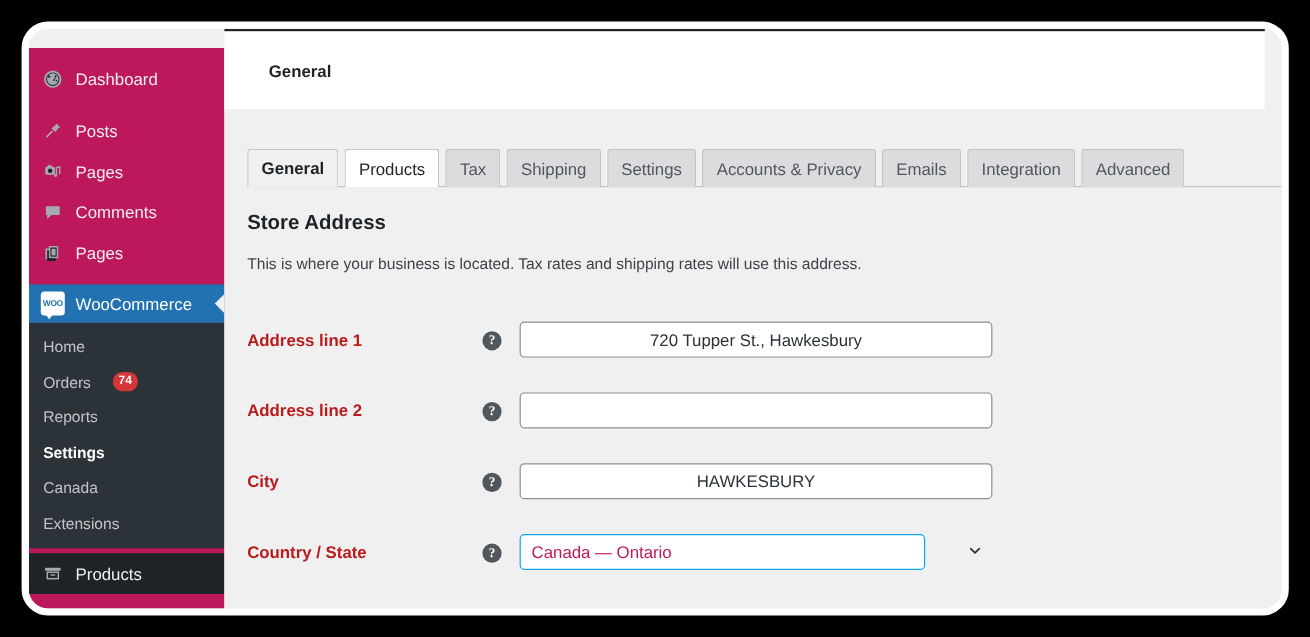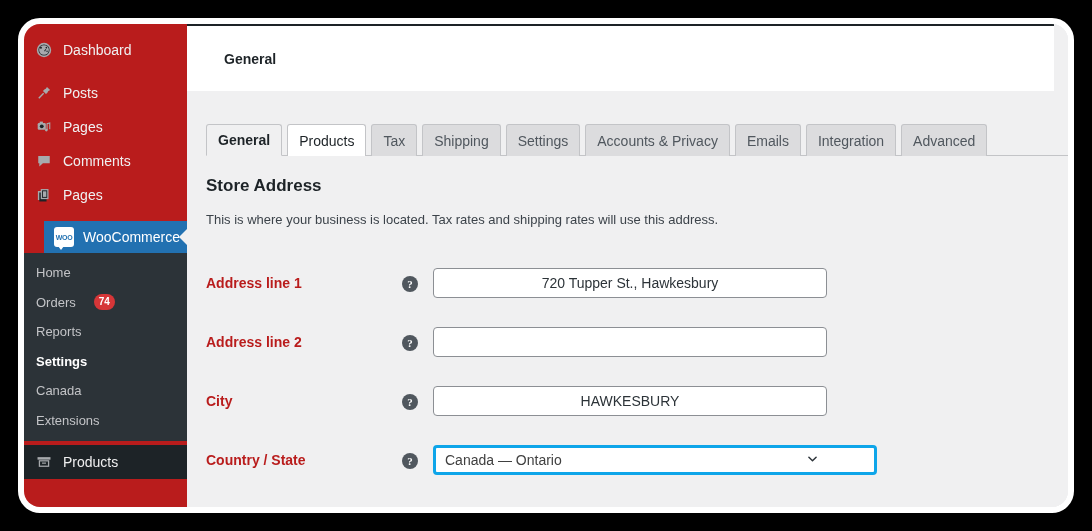--- a/index.html
+++ b/index.html
@@ -35,24 +35,24 @@
     position: absolute;
     left: 0; top: 0;
     width: 1044px; height: 483px;
     background: #f0f0f1;
     overflow: hidden;
   }
 
   
   #adminmenu {
     position: absolute;
-    left: 0; top: 0;
+    left: 0; top: 16px;
     width: 163px;
     height: 483px;
-    background: #b91c1c;
+    background: #be185d;
     overflow: hidden;
   }
 
   .menu-top {
     position: relative;
     display: flex;
     align-items: center;
     height: 34px;
     padding-left: 10px;
     color: #f0f0f1;
@@ -77,21 +77,20 @@
   }
   .menu-icon svg { display: block; }
 
   .menu-sep { height: 9px; }
 
   
   #menu-woocommerce {
     background: #2271b1;
     height: 32px;
     position: relative;
-    margin-left: 20px;
   }
   #menu-woocommerce .mlabel { color: #ffffff; font-weight: 400; }
   #menu-woocommerce .woo-badge {
     width: 20px; height: 20px;
     border-radius: 3px;
     background: #ffffff;
     position: relative;
     display: flex;
     align-items: center;
     justify-content: center;
@@ -290,27 +289,27 @@
     outline: none;
     text-align: center;
   }
 
   .select-wrap {
     position: relative;
     width: 394px;
     height: 30px;
   }
   .select-wrap select {
-    width: 444px;
+    width: 338px;
     height: 30px;
     padding: 0 28px 0 9px;
     font-size: 14px;
-    color: #404040;
+    color: #be185d;
     background: #ffffff;
-    border: 3px solid #0ea5e9;
+    border: 1px solid #0ea5e9;
     border-radius: 4px;
     font-family: "Liberation Sans", sans-serif;
     outline: none;
     appearance: none;
     -webkit-appearance: none;
   }
   .select-chevron {
     position: absolute;
     right: 10px; top: 11px;
     width: 9px; height: 6px;

